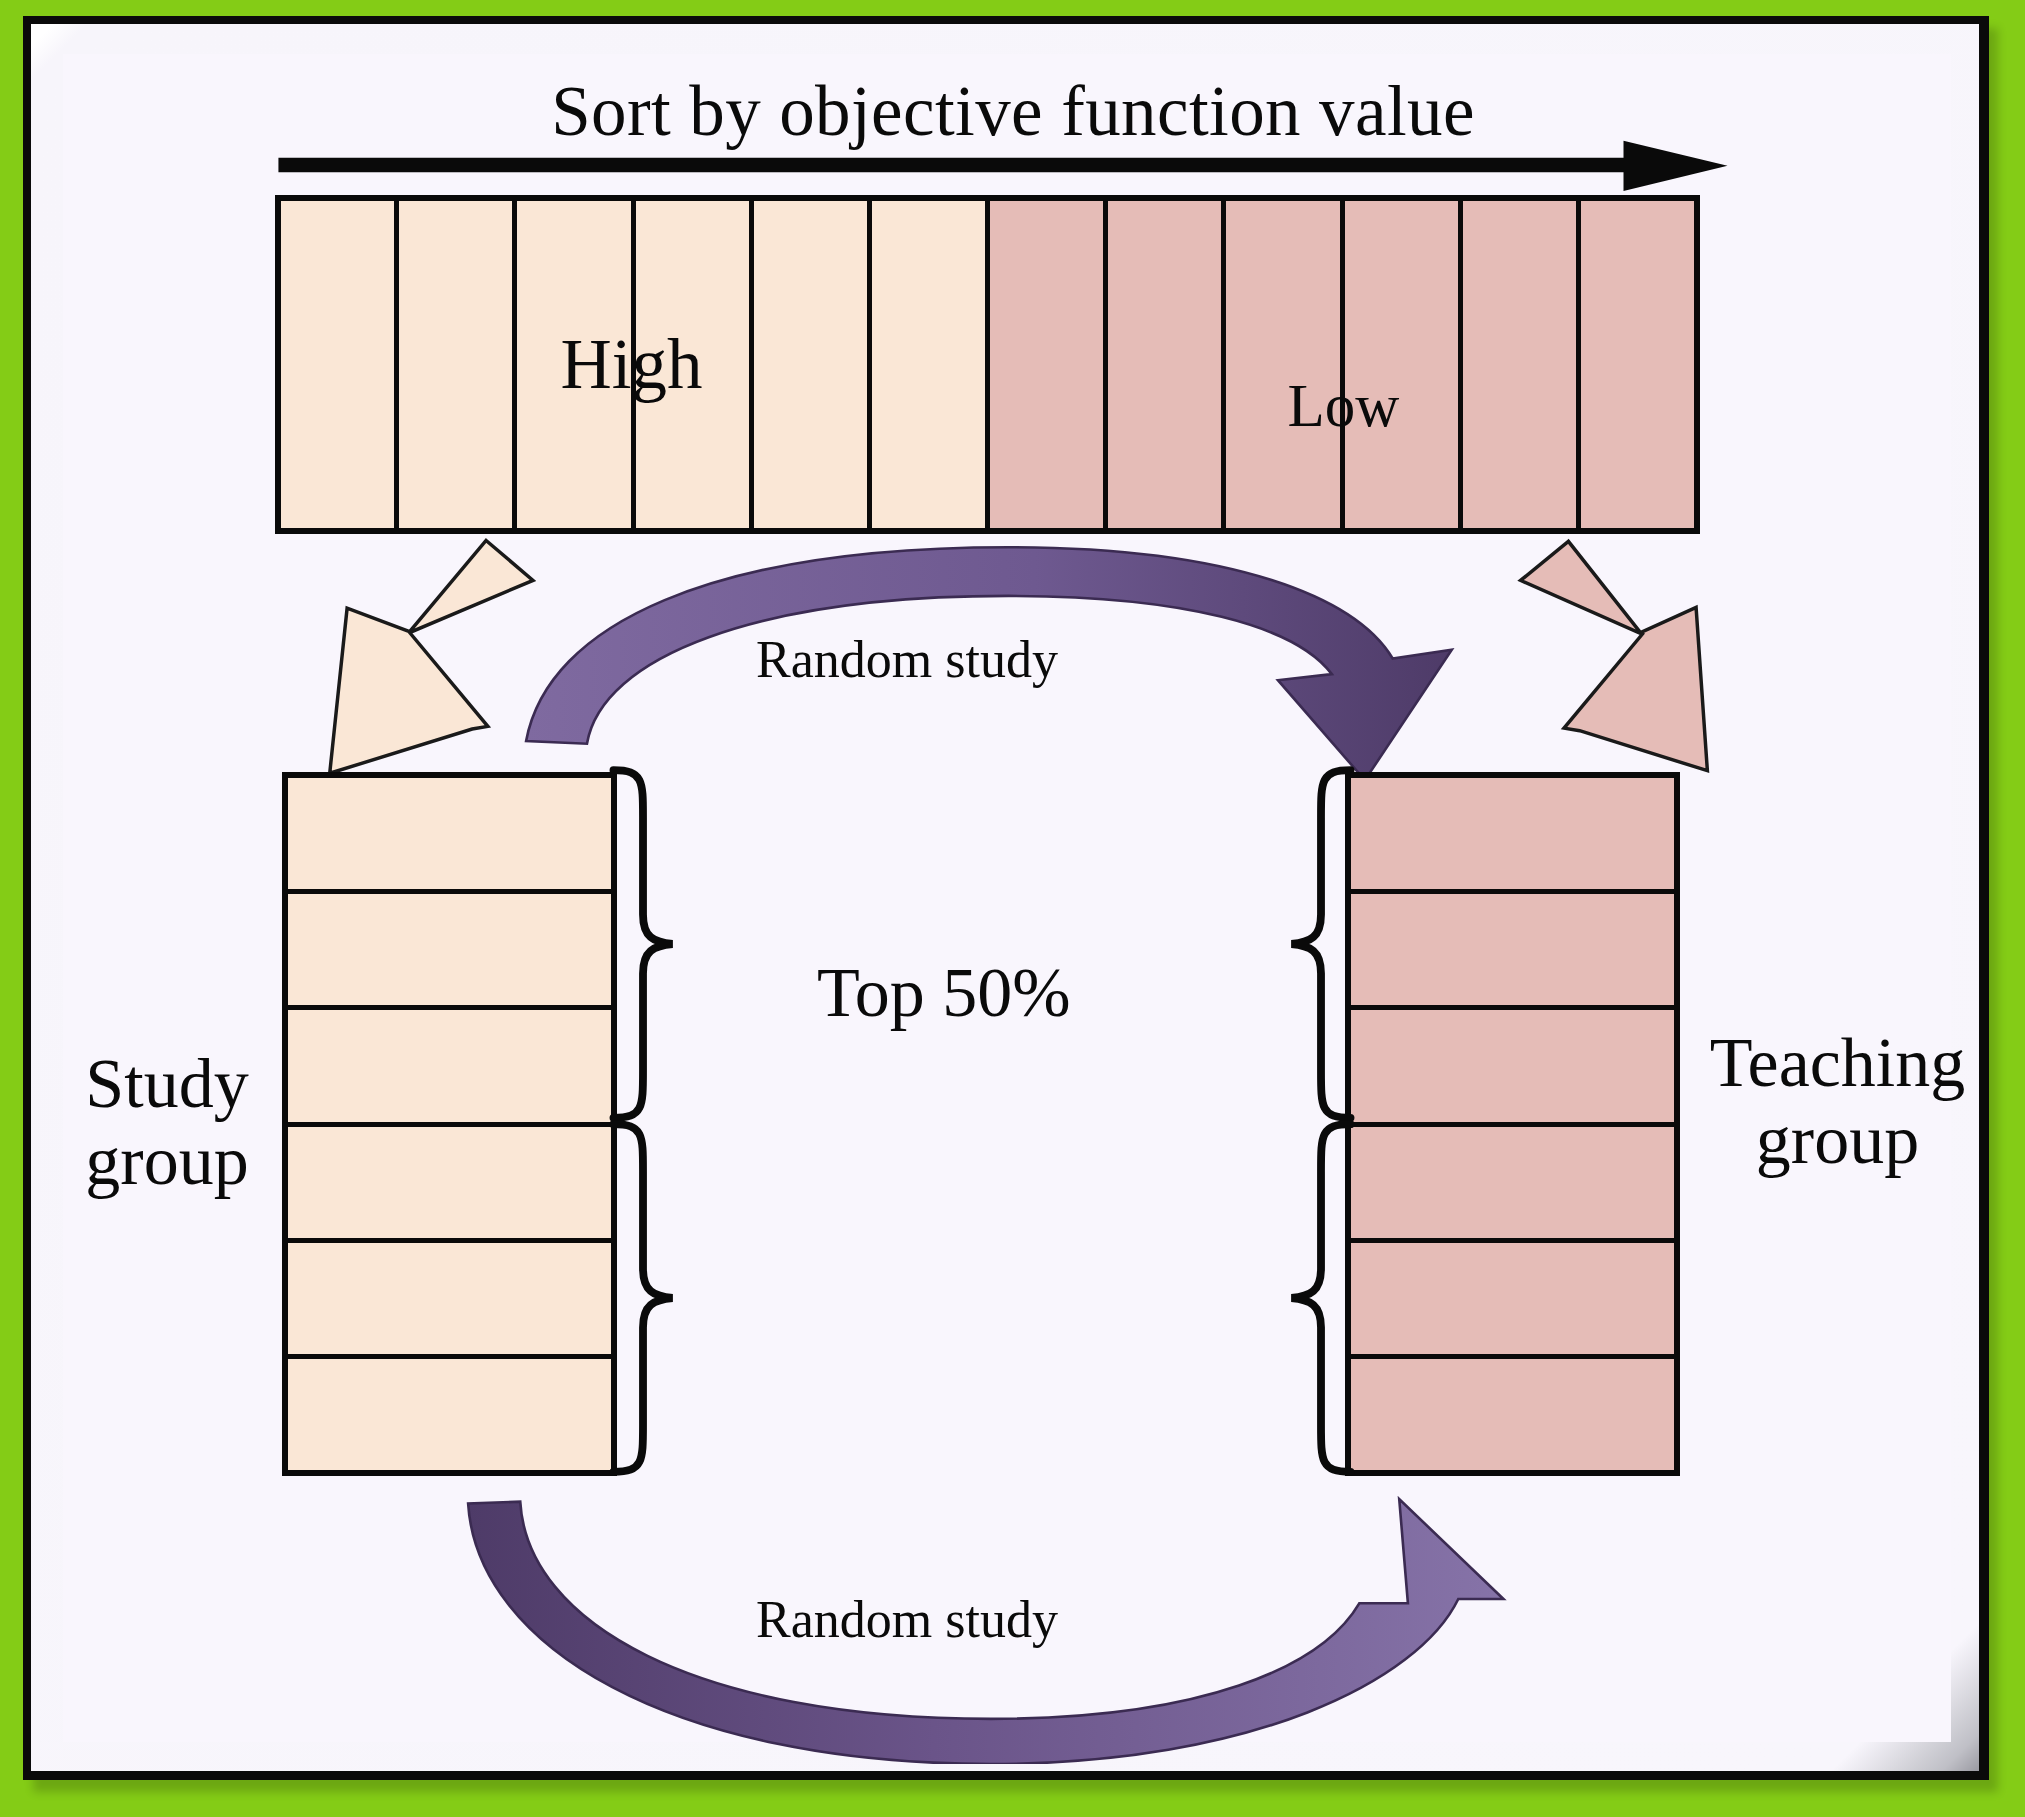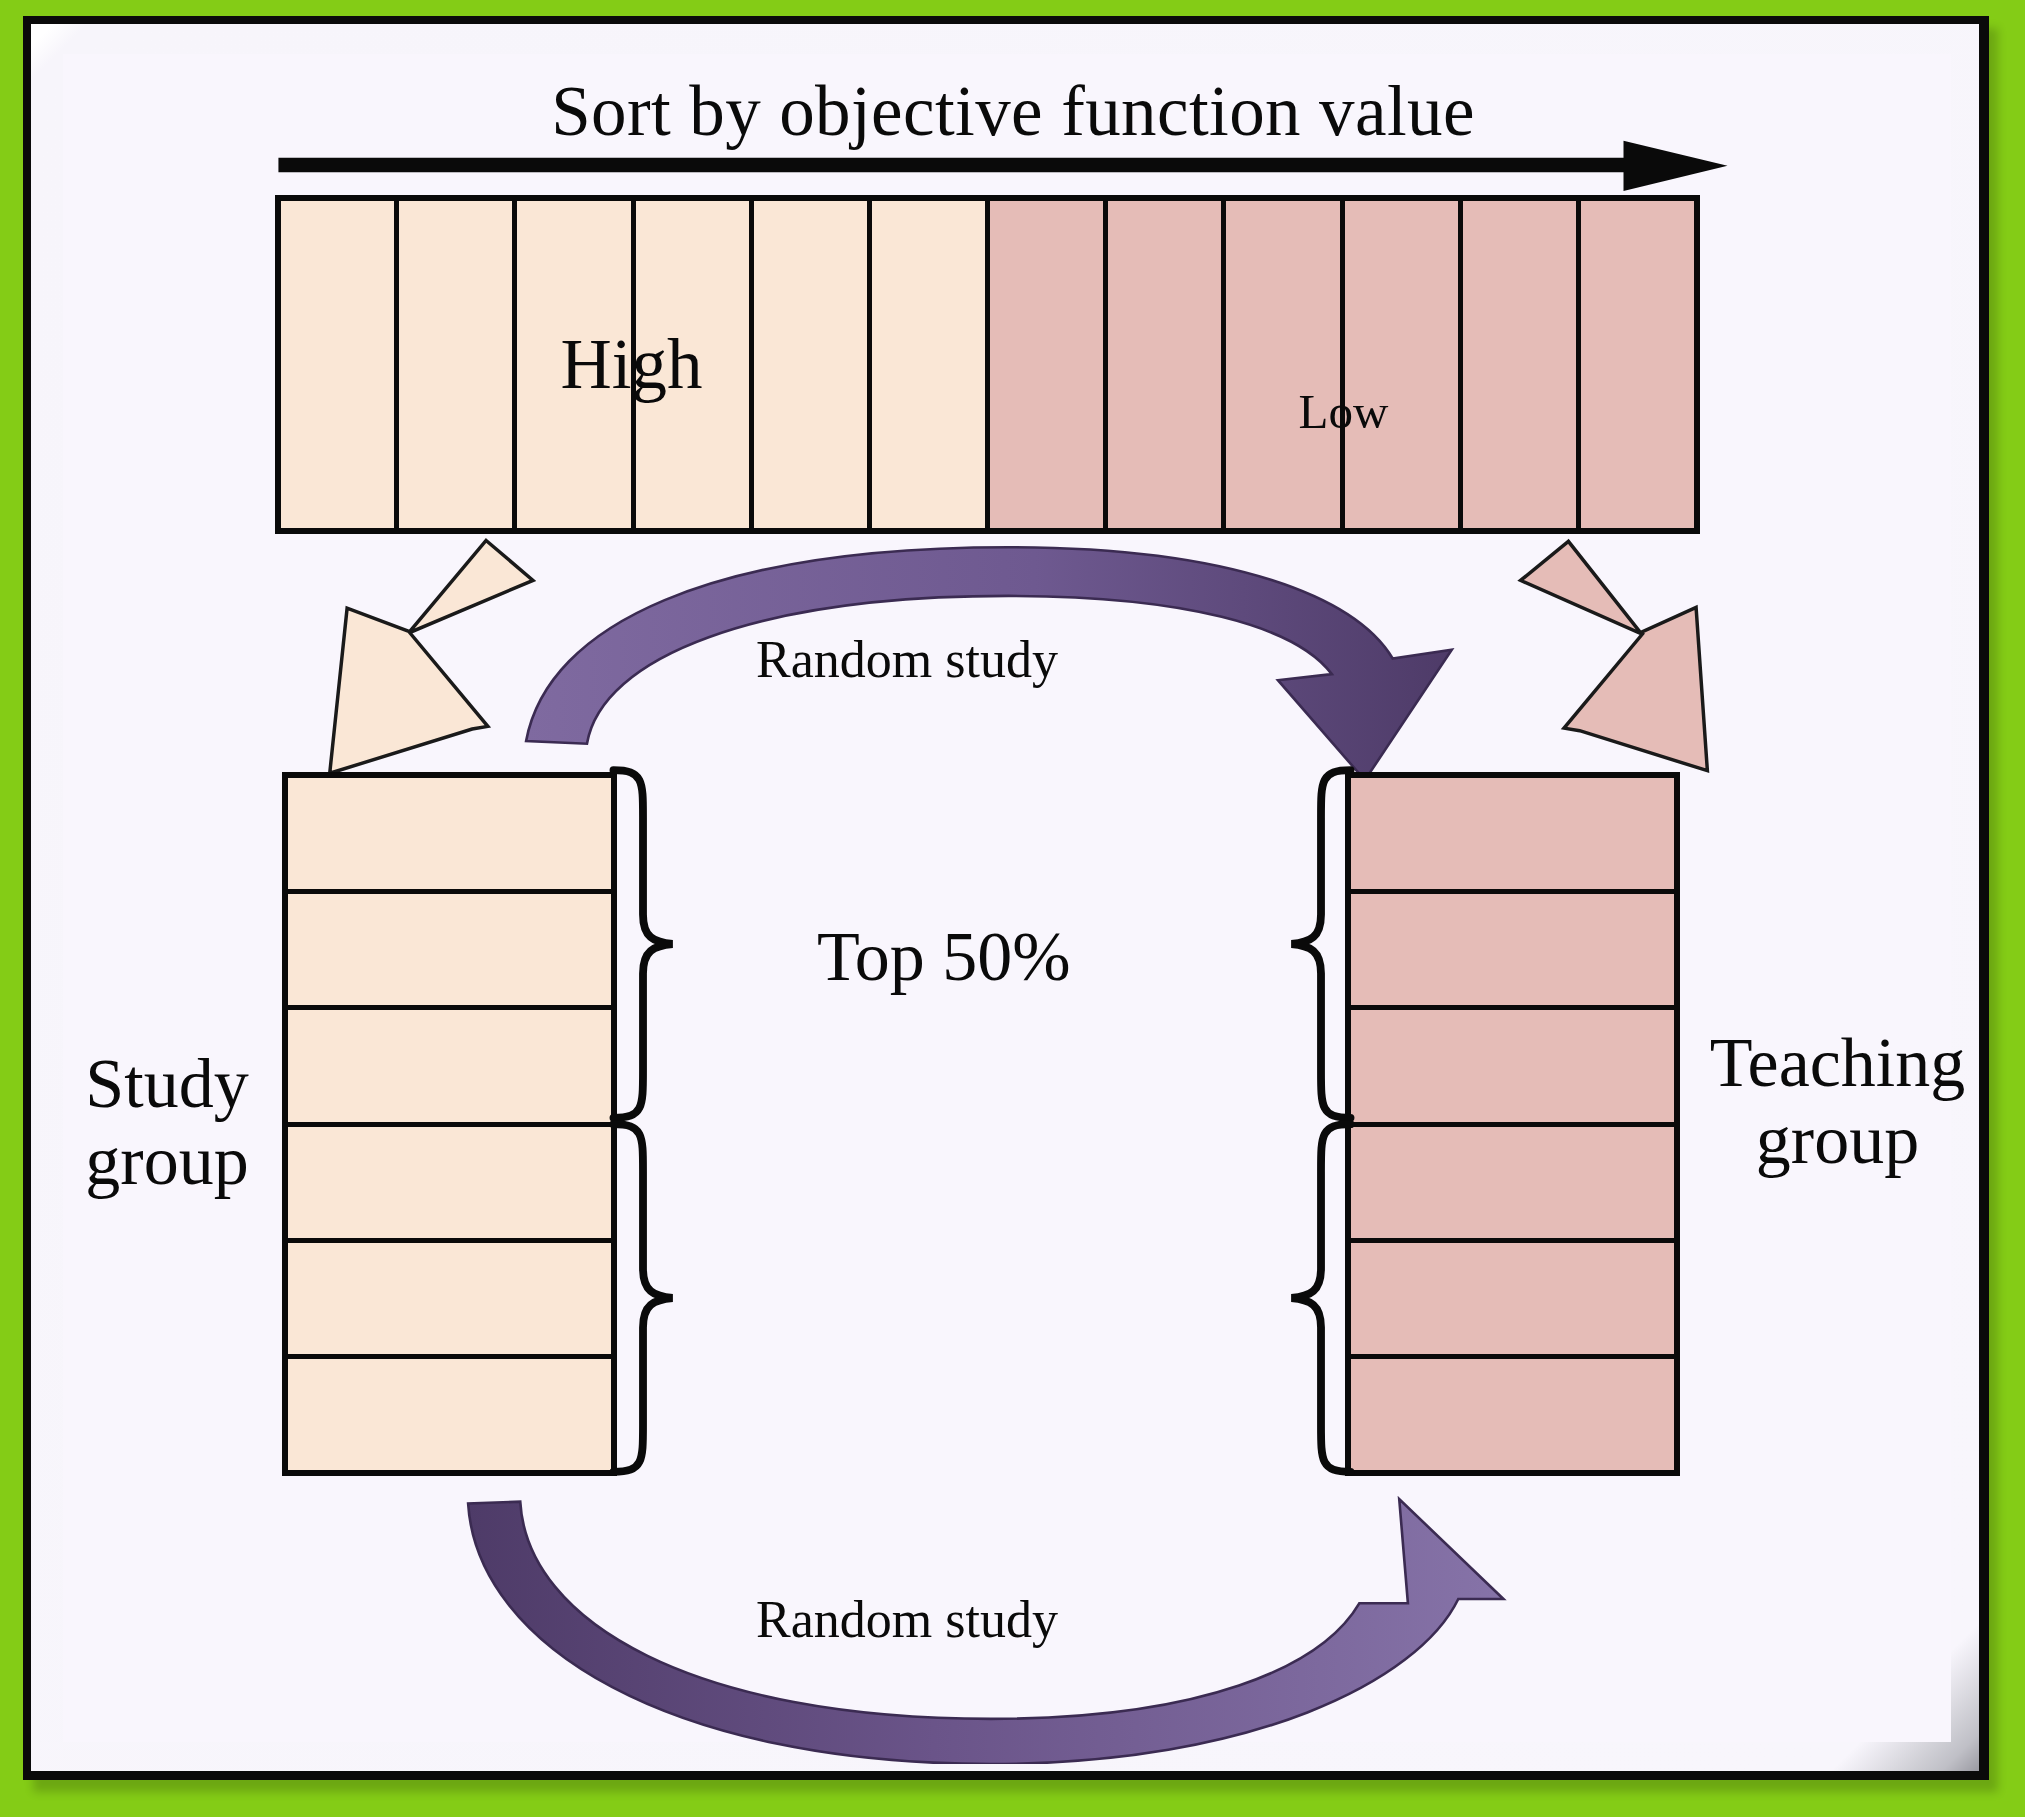--- a/index.html
+++ b/index.html
@@ -106,27 +106,27 @@
     height: 339px;
     display: flex;
     align-items: center;
     justify-content: center;
     font-size: 71px;
     color: #0a0a0a;
   }
   #strip-label-low {
     position: absolute;
     left: 987px;
-    top: 211px;
+    top: 205px;
     width: 713px;
     height: 401px;
     display: flex;
     align-items: center;
     justify-content: center;
-    font-size: 49px;
+    font-size: 61px;
     color: #0a0a0a;
   }
 
   
   .diag-arrow { position: absolute; }
   #diag-arrow-left  { left: 287px;  top: 517px; width: 287px; height: 278px; }
   #diag-arrow-right { left: 1477px; top: 517px; width: 287px; height: 278px; }
 
   
   #arc-top {
@@ -173,20 +173,21 @@
   #brace-left-bottom { left: 608px;  top: 1119px; width: 70px;  height: 358px; }
   #brace-right-top   { left: 1286px; top: 765px;  width: 70px;  height: 358px; }
   #brace-right-bottom{ left: 1286px; top: 1119px; width: 70px;  height: 358px; }
 
   
   .split-label {
     position: absolute;
     font-size: 70px;
     color: #0a0a0a;
     white-space: nowrap;
+    margin-top: 36px;
   }
   #label-top50   { left: 817px; top: 917px; }
   #label-lower50 { left: 798px; top: 1251px; }
 
   
   .group-name {
     position: absolute;
     font-size: 70px;
     line-height: 1.1;
     color: #0a0a0a;

